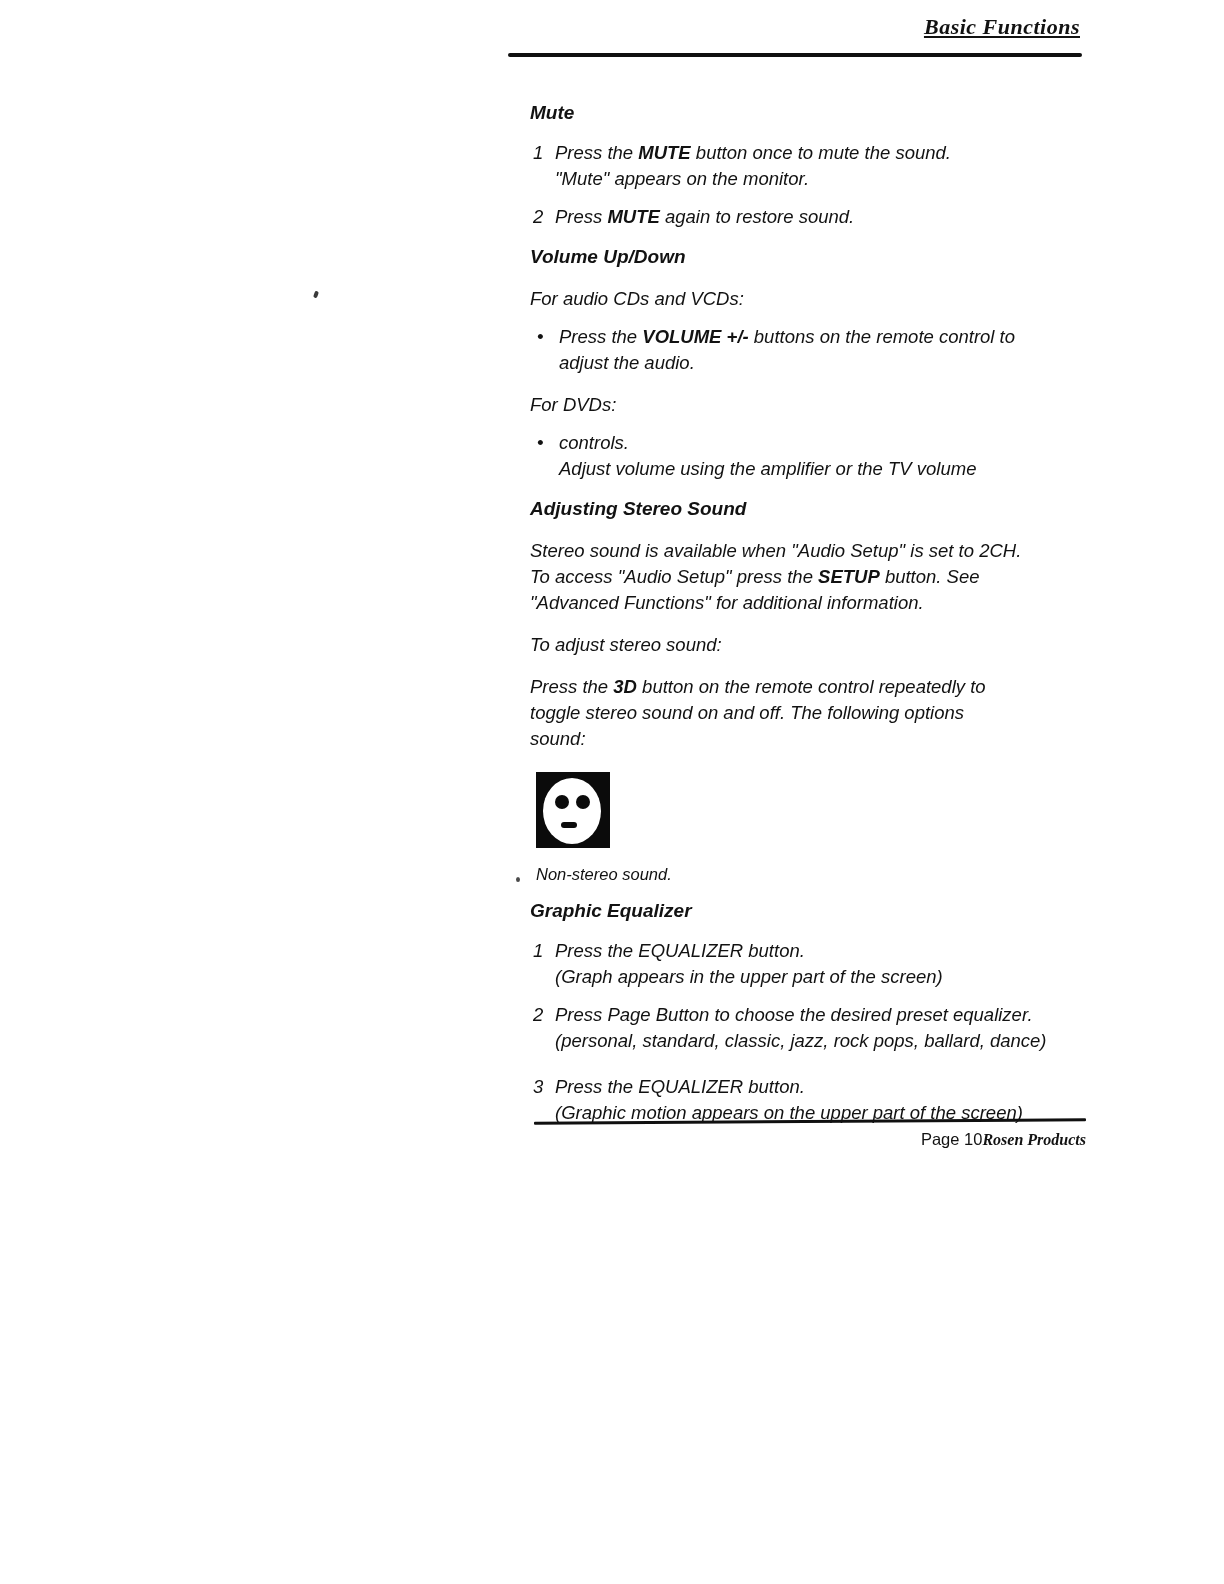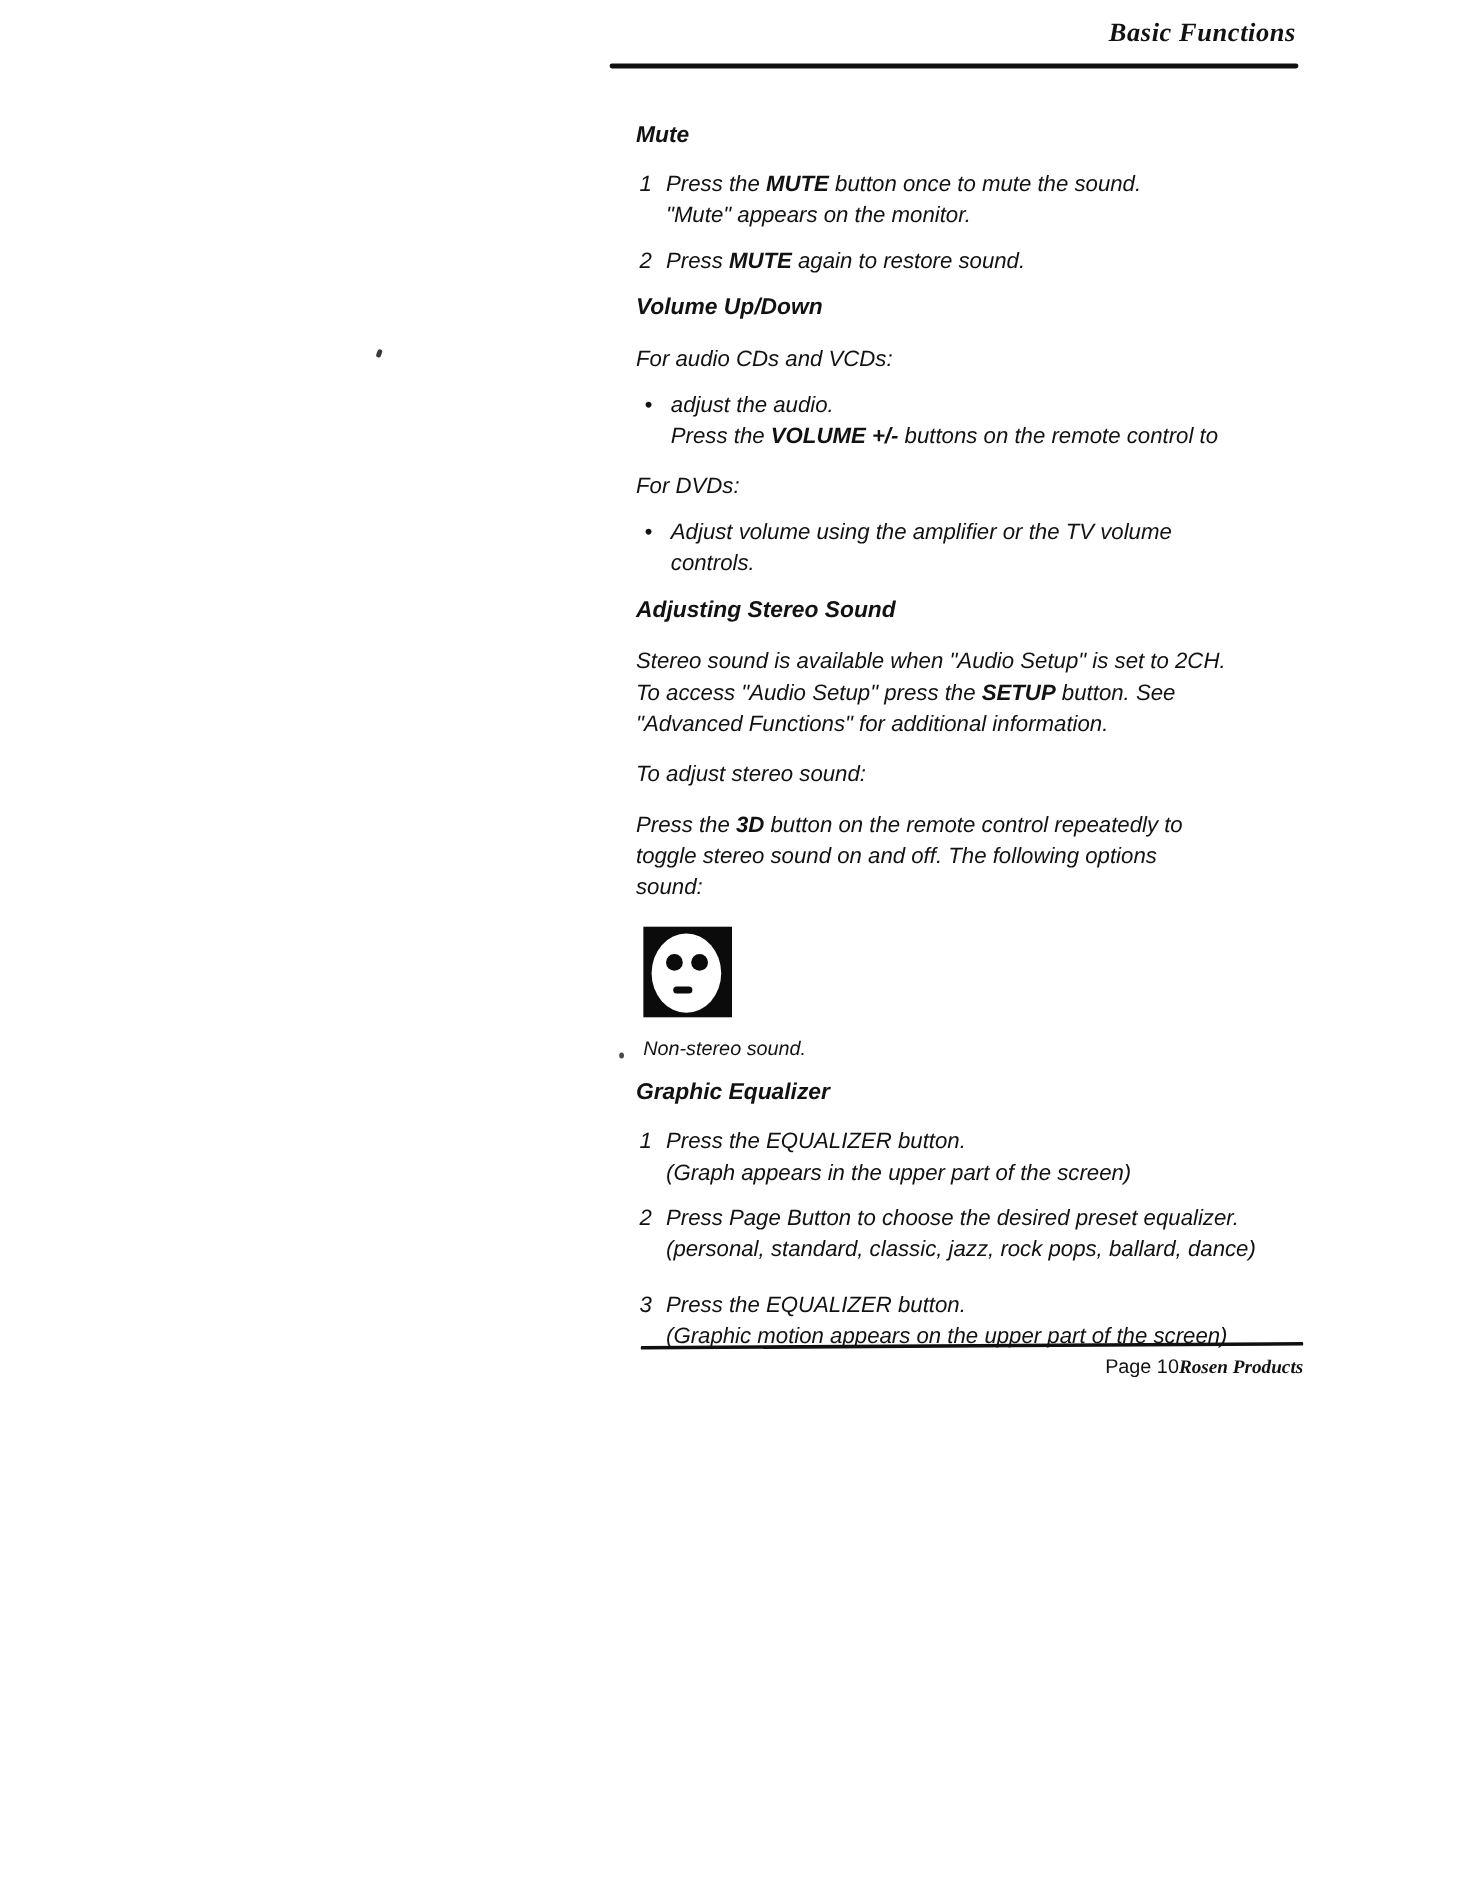--- a/index.html
+++ b/index.html
@@ -10,21 +10,21 @@
     font-family:"Liberation Sans", sans-serif;
     color:#121212;
     overflow:hidden;
   }
   
   .running-head {
     position:absolute; top:14px; left:530px; width:550px;
     text-align:right;
     font-family:"Liberation Serif", serif;
     font-style:italic; font-weight:700;
-    font-size:22px; letter-spacing:0.5px;
+    font-size:22px; letter-spacing:0.5px;text-decoration:underline;
   }
   .top-rule {
     position:absolute; top:53px; left:508px; width:574px; height:4px;
     background:#101010; border-radius:2px;
   }
   
   .content {
     position:absolute; top:100px; left:530px; width:552px;
     font-size:18.5px; line-height:26px;font-style:italic;
   }
@@ -103,32 +103,32 @@
       </span>
     </div>
 
     <h3>Volume Up/Down</h3>
 
     <p class="para">For audio CDs and VCDs:</p>
 
     <div class="li">
       <span class="marker bullet">•</span>
       <span class="li-body">
+        <div><span>Press the </span><b>VOLUME +/-</b><span> buttons on the remote control to</span></div>
         <div>adjust the audio.</div>
-        <div><span>Press the </span><b>VOLUME +/-</b><span> buttons on the remote control to</span></div>
       </span>
     </div>
 
     <p class="para">For DVDs:</p>
 
     <div class="li">
       <span class="marker bullet">•</span>
       <span class="li-body">
+        <div>controls.</div>
         <div>Adjust volume using the amplifier or the TV volume</div>
-        <div>controls.</div>
       </span>
     </div>
 
     <h3>Adjusting Stereo Sound</h3>
 
     <div class="para">
       <div>Stereo sound is available when "Audio Setup" is set to 2CH.</div>
       <div><span>To access "Audio Setup" press the </span><b>SETUP</b><span> button. See</span></div>
       <div>"Advanced Functions" for additional information.</div>
     </div>

